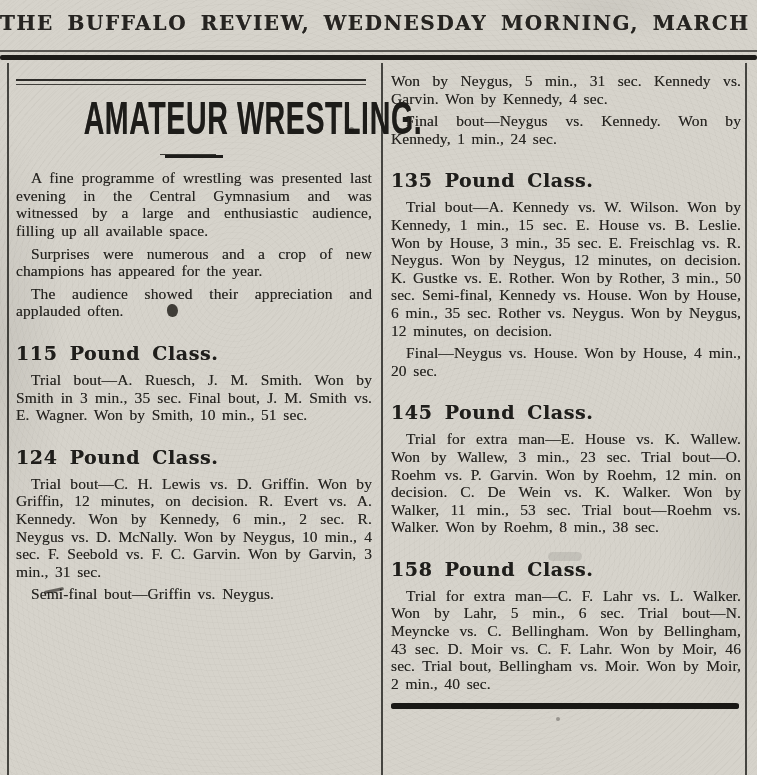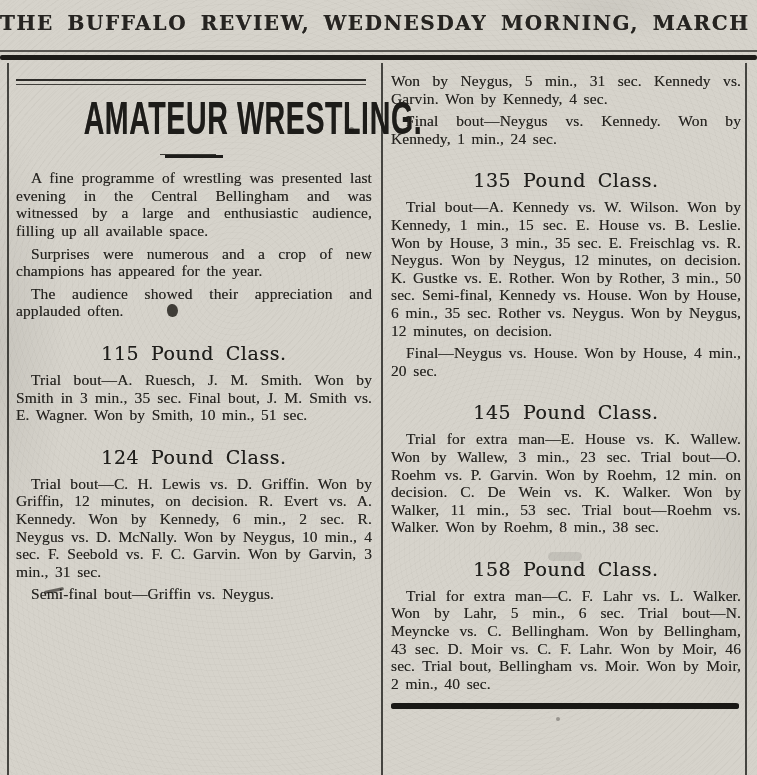--- a/index.html
+++ b/index.html
@@ -62,22 +62,22 @@
   
   p.body{
     margin:0 0 5px;
     font-size:15.5px;line-height:17.6px;
     text-align:justify;text-indent:15px;
     word-spacing:2.6px;letter-spacing:.1px;
     color:#262420;text-shadow:0 0 .4px rgba(0,0,0,.45);
   }
   p.cont{text-indent:0;}
   h2.classhead{
-    margin:22px 0 7px;text-align:center;
-    font-family:"DejaVu Serif",serif;font-weight:normal;
+    margin:22px 0 7px;
+    font-family:"DejaVu Serif",serif;font-weight:bold;
     font-size:19px;letter-spacing:.6px;word-spacing:5px;
     color:#1f1e1b;text-shadow:0 0 .5px rgba(0,0,0,.5);
   }
   .end-rule{margin:11px 0 0;width:348px;height:6px;background:#191815;border-radius:3px/2px;}
   
   .speck{position:absolute;background:rgba(25,22,18,.8);border-radius:50%;}
   .speck-blot{left:167px;top:304px;width:11px;height:13px;border-radius:45% 55% 50% 50%;}
   .speck-dash{left:44px;top:589px;width:20px;height:3px;border-radius:2px;transform:rotate(-12deg);opacity:.75;}
   .speck-dot1{left:349px;top:127px;width:5px;height:5px;opacity:.5;}
   .speck-dot2{left:556px;top:717px;width:4px;height:4px;opacity:.4;}
@@ -96,21 +96,21 @@
 
   <div class="vrule vrule-left"></div>
   <div class="vrule vrule-mid"></div>
   <div class="vrule vrule-right"></div>
 
   <section class="col col-left">
     <div class="headline-top-rule"></div>
     <h1 class="headline">AMATEUR WRESTLING.</h1>
     <div class="headline-divider"></div>
 
-    <p class="body">A fine programme of wrestling was presented last evening in the Central Bellingham and was witnessed by a large and enthusiastic audience, filling up all available space.</p>
+    <p class="body">A fine programme of wrestling was presented last evening in the Central Gymnasium and was witnessed by a large and enthusiastic audience, filling up all available space.</p>
     <p class="body">Surprises were numerous and a crop of new champions has appeared for the year.</p>
     <p class="body">The audience showed their appreciation and applauded often.</p>
 
     <h2 class="classhead">115 Pound Class.</h2>
     <p class="body">Trial bout—A. Ruesch, J. M. Smith. Won by Smith in 3 min., 35 sec. Final bout, J. M. Smith vs. E. Wagner. Won by Smith, 10 min., 51 sec.</p>
 
     <h2 class="classhead">124 Pound Class.</h2>
     <p class="body">Trial bout—C. H. Lewis vs. D. Griffin. Won by Griffin, 12 minutes, on decision. R. Evert vs. A. Kennedy. Won by Kennedy, 6 min., 2 sec. R. Neygus vs. D. McNally. Won by Neygus, 10 min., 4 sec. F. Seebold vs. F. C. Garvin. Won by Garvin, 3 min., 31 sec.</p>
     <p class="body">Semi-final bout—Griffin vs. Neygus.</p>
   </section>

